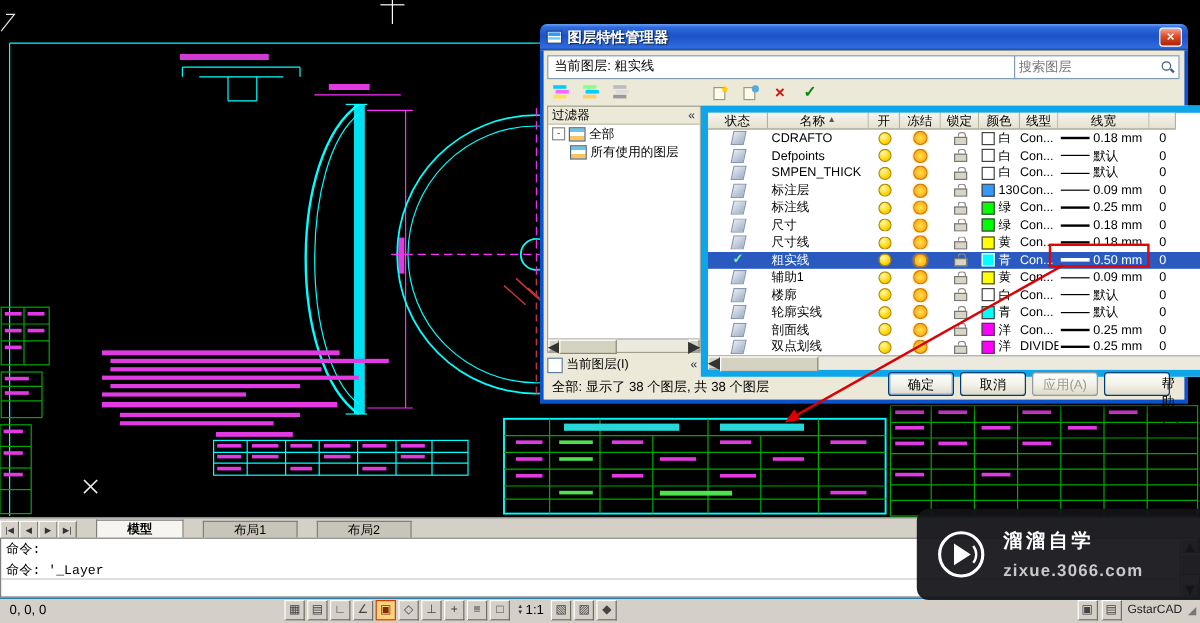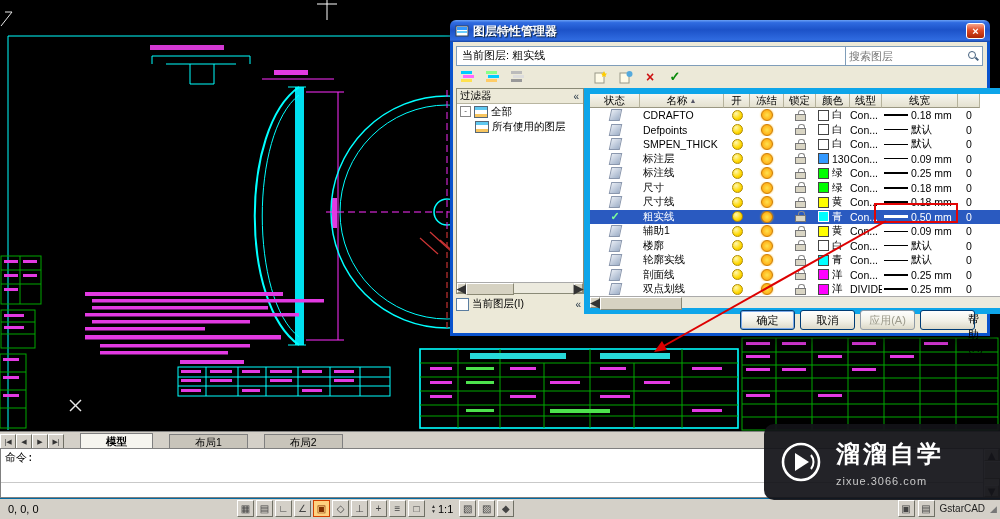--- a/index.html
+++ b/index.html
@@ -141,22 +141,22 @@
   .sbtn.active{border:1px solid #d04000;background:#ffd27f;color:#803000;}
   .scalebox{display:flex;align-items:center;gap:2px;margin:0 4px;}
   .spin{display:flex;flex-direction:column;font-size:5px;line-height:5px;color:#333;}
   .sb-right{position:absolute;right:3px;top:1px;display:flex;gap:3px;align-items:center;}
   .brand{font-size:10px;color:#222;padding:0 2px;}
 
   .watermark{position:absolute;right:0;top:424px;width:236px;height:76px;z-index:40;
              background:rgba(18,18,24,.93);border-radius:10px 0 0 10px;display:flex;align-items:center;}
   .wm-logo{margin-left:14px;flex:none;}
   .wm-text{margin-left:12px;}
-  .wm-title{color:#fff;font-size:24px;font-weight:bold;letter-spacing:3px;}
-  .wm-url{color:#c9c9c9;font-size:11px;margin-top:5px;letter-spacing:1px;}
+  .wm-title{color:#fff;font-size:16px;font-weight:bold;letter-spacing:3px;}
+  .wm-url{color:#c9c9c9;font-size:14px;margin-top:5px;letter-spacing:1px;font-weight:bold;}
 </style>
 </head>
 <body>
 
 <div class="screen">
 
   <div class="canvas">
     <svg width="1000" height="431" viewBox="0 0 1000 431">
 
       <g stroke="#00ffff" fill="none">
@@ -807,20 +807,21 @@
           <button class="sbtn2" style="margin-top:auto">▼</button>
         </div>
         <div class="hscroll">
           <button class="sbtn2">◀</button>
           <span class="thumb-h"></span>
           <button class="sbtn2" style="margin-left:auto">▶</button>
         </div>
       </div>
 
       <div class="dlg-footer">
+        <span class="count-status">全部: 显示了 38 个图层, 共 38 个图层</span>
         <button class="xpbtn default b-ok">确定</button>
         <button class="xpbtn b-cancel">取消</button>
         <button class="xpbtn disabled b-apply">应用(A)</button>
         <button class="xpbtn b-help">帮助(H)</button>
       </div>
     </div>
   </div>
 
   <div class="red-box"></div>
   <svg class="arrow-overlay" width="1000" height="519">
@@ -833,20 +834,21 @@
       <button class="tabnav">◀</button>
       <button class="tabnav">▶</button>
       <button class="tabnav">▶|</button>
       <div class="tab active">模型</div>
       <div class="tab">布局1</div>
       <div class="tab">布局2</div>
     </div>
 
   <div class="cmdwin">
     <div class="cmd-line">命令:</div>
+    <div class="cmd-line">命令: '_Layer</div>
     <div class="cmd-divider"></div>
     <div class="cmd-scroll">
       <button class="sbtn2">▲</button>
       <span class="thumb-v"></span>
       <button class="sbtn2" style="margin-top:auto">▼</button>
     </div>
   </div>
 
   <div class="statusbar">
     <span class="coords">0, 0, 0</span>

